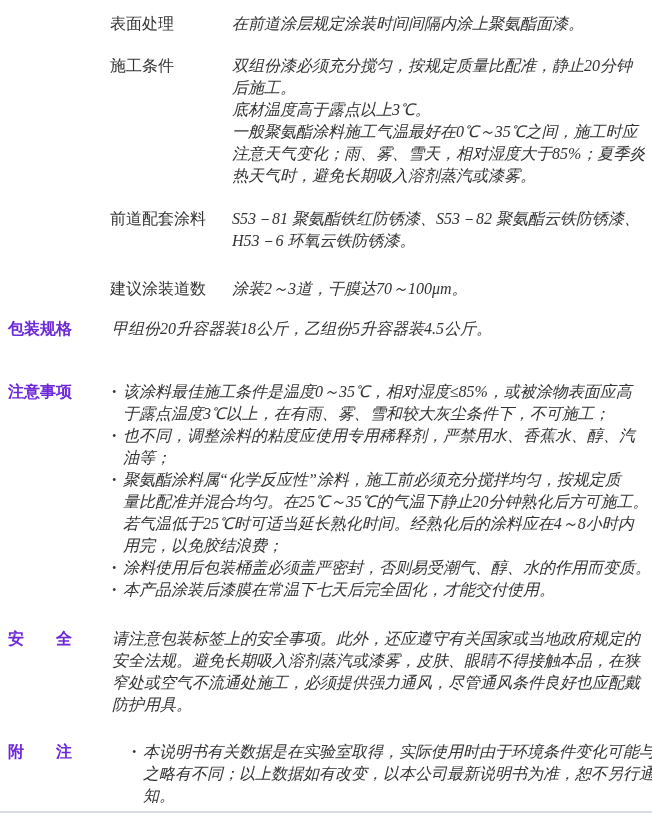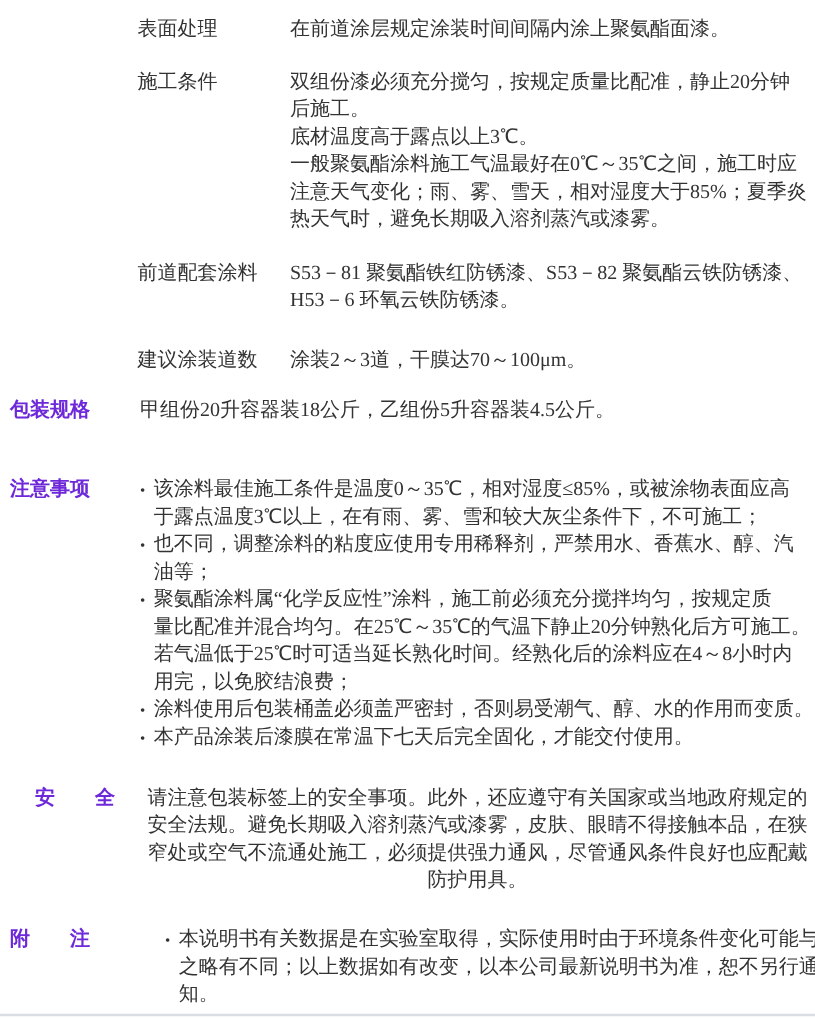--- a/index.html
+++ b/index.html
@@ -21,37 +21,37 @@
     white-space:nowrap;
   }
   .left-label{
     width:104px;flex:none;
     font-family:"Liberation Sans", sans-serif;
     font-weight:bold;
     font-size:16px;line-height:22px;
     white-space:nowrap;
     color:#6d28d9;
   }
-  .content{flex:1;min-width:0;}
+  .content{flex:1;min-width:0;font-style:italic;}
   .line{
     font-size:16px;line-height:22px;height:22px;
     white-space:nowrap;
   }
   .bullet{display:flex;}
   .bullet-mark{
     flex:none;width:11px;
     font-size:12px;line-height:22px;
     color:#333333;
   }
   .mt-s2{margin-top:20px;justify-content:center;}
   .mt-s3{margin-top:21px;}
   .mt-s4{margin-top:26px;}
   .mt-s5{margin-top:18px;}
   .mt-s6{margin-top:41px;}
-  .mt-s7{margin-top:27px;text-align:center;}
+  .mt-s7{margin-top:27px;}
   .mt-s8{margin-top:25px;gap:20px;}
   .bottom-rule{
     position:absolute;
     left:0;top:811px;
     width:652px;height:2px;
     background:#dadde1;
   }
 </style>
 </head>
 <body>

